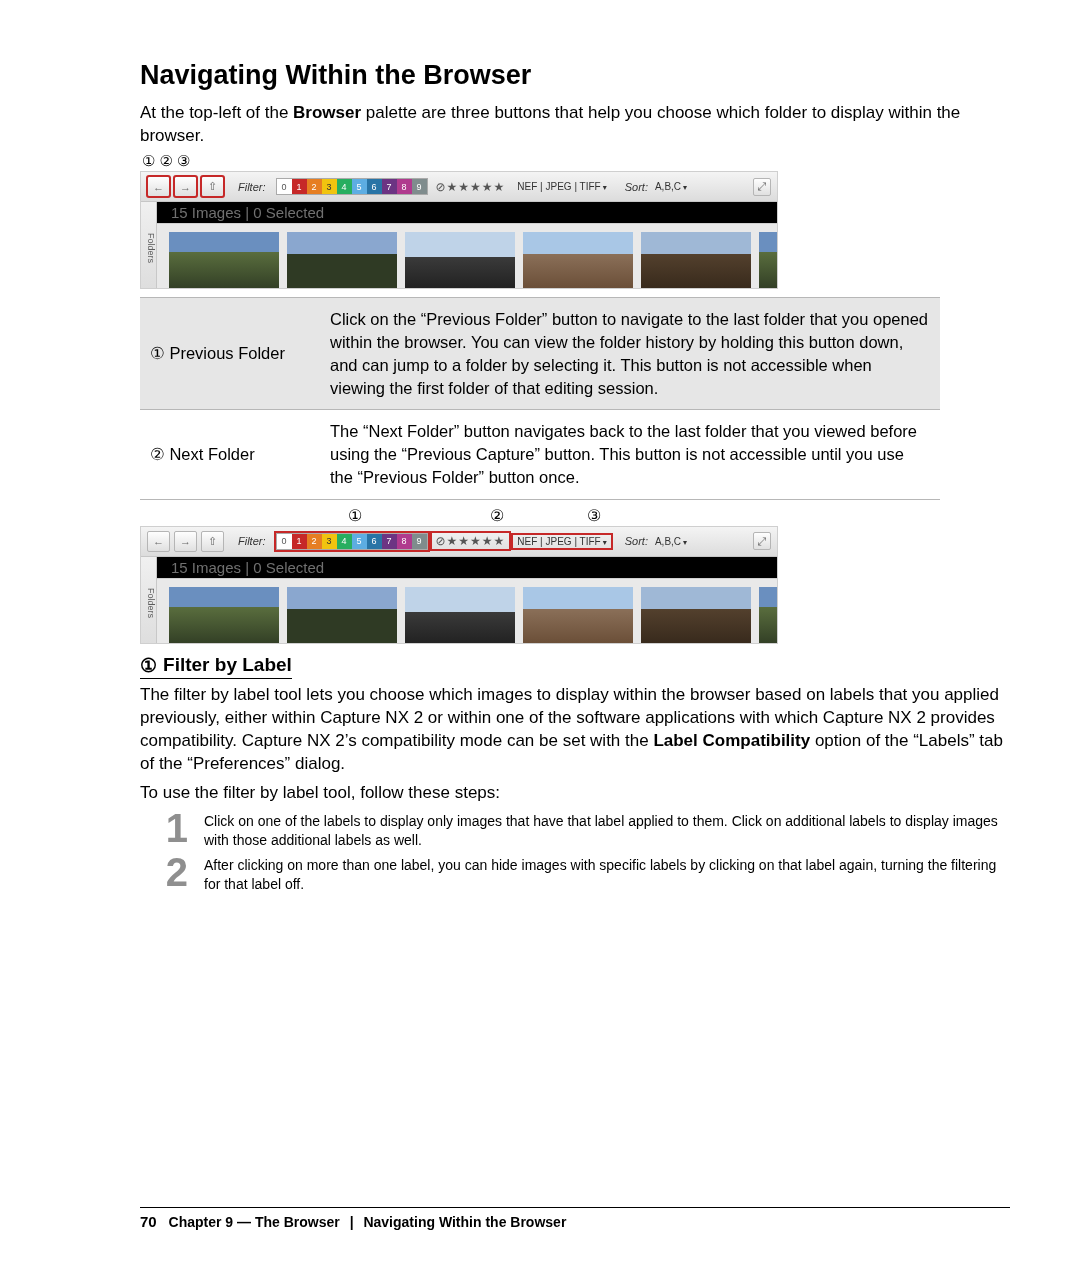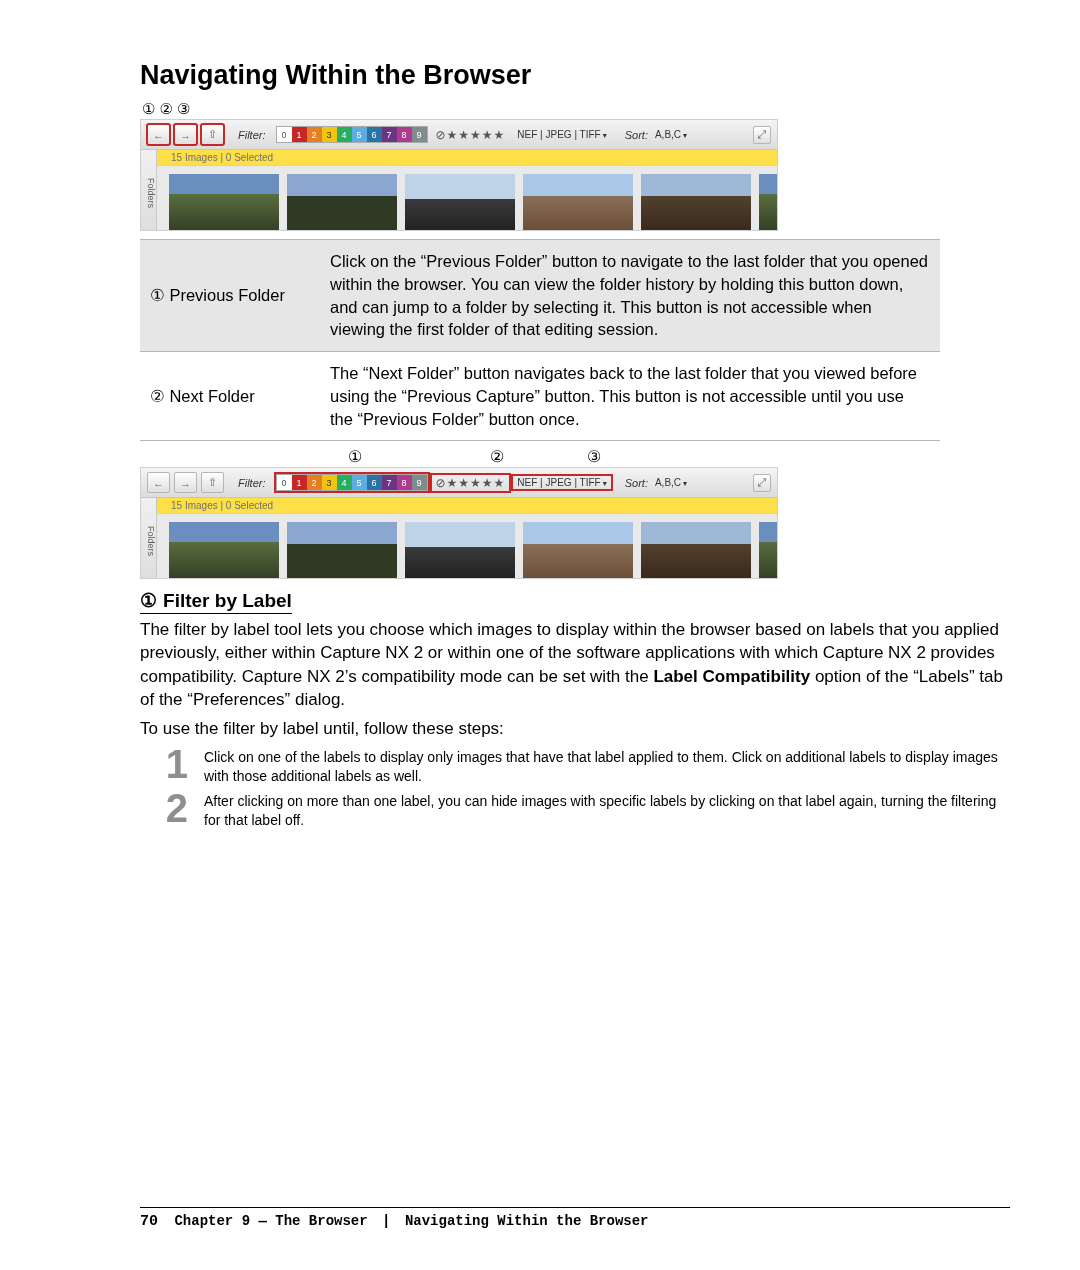--- a/index.html
+++ b/index.html
@@ -85,23 +85,23 @@
   .sw4{background:#27ae60;} .sw5{background:#5dade2;} .sw6{background:#2874a6;}
   .sw7{background:#6c3483;} .sw8{background:#b03a8e;} .sw9{background:#7f8c8d;}
   .stars{font-size:12px;letter-spacing:1px;color:#555;padding:0 4px;}
   .stars.boxed,.ftype.boxed{outline:2px solid #c62828;padding:1px 4px;}
   .ftype{font-size:10px;color:#333;padding:0 4px;}
   .small-label{font-size:11px;color:#333;font-style:italic;}
   .sort-chip{font-size:10px;color:#333;padding:0 3px;}
   .drop{font-size:8px;color:#333;padding-left:2px;}
 
   .statusbar{
-    background:#fde047;
+    background:#000000;
     padding:2px 30px;
-    font-size:10px;
+    font-size:15px;
     color:#707070;
     border-bottom:1px solid #d0d0d0;
   }
   .thumbs-row{
     display:flex;
     gap:8px;
     padding:8px 28px 0 28px;
     overflow:hidden;
     height:56px;
   }
@@ -177,31 +177,33 @@
   }
 
   
   .foot{
     position:absolute;
     left:140px;right:70px;
     bottom:40px;
     border-top:1.5px solid #000;
     padding-top:5px;
     font-size:14px;
-    font-family:Liberation Mono, monospace;
   }
   .foot .pn{font-weight:700;font-size:15px;margin-right:8px;}
   .foot .sep{margin:0 6px;font-weight:700;}
 </style>
 </head>
 <body>
 
 <div class="page">
 
   <h2 class="section-title">Navigating Within the Browser</h2>
+  <p class="body">
+    <span>At the top-left of the </span><span class="bold">Browser</span><span> palette are three buttons that help you choose which folder to display within the browser.</span>
+  </p>
 
   <div class="markers-row">
     <span class="marker">①</span>
     <span class="marker">②</span>
     <span class="marker">③</span>
   </div>
 
   <div class="screenshot">
     <div class="toolbar">
       <div class="tbtn boxed">←</div>
@@ -306,21 +308,21 @@
     </div>
   </div>
 
   <div class="sub-h">
     <span>①</span>
     <span>Filter by Label</span>
   </div>
   <p class="body">
     <span>The filter by label tool lets you choose which images to display within the browser based on labels that you applied previously, either within Capture NX 2 or within one of the software applications with which Capture NX 2 provides compatibility. Capture NX 2’s compatibility mode can be set with the </span><span class="bold">Label Compatibility</span><span> option of the “Labels” tab of the “Preferences” dialog.</span>
   </p>
-  <p class="body">To use the filter by label until, follow these steps:</p>
+  <p class="body">To use the filter by label tool, follow these steps:</p>
 
   <div class="step">
     <div class="num">1</div>
     <div class="txt">Click on one of the labels to display only images that have that label applied to them. Click on additional labels to display images with those additional labels as well.</div>
   </div>
   <div class="step">
     <div class="num">2</div>
     <div class="txt">After clicking on more than one label, you can hide images with specific labels by clicking on that label again, turning the filtering for that label off.</div>
   </div>
 

